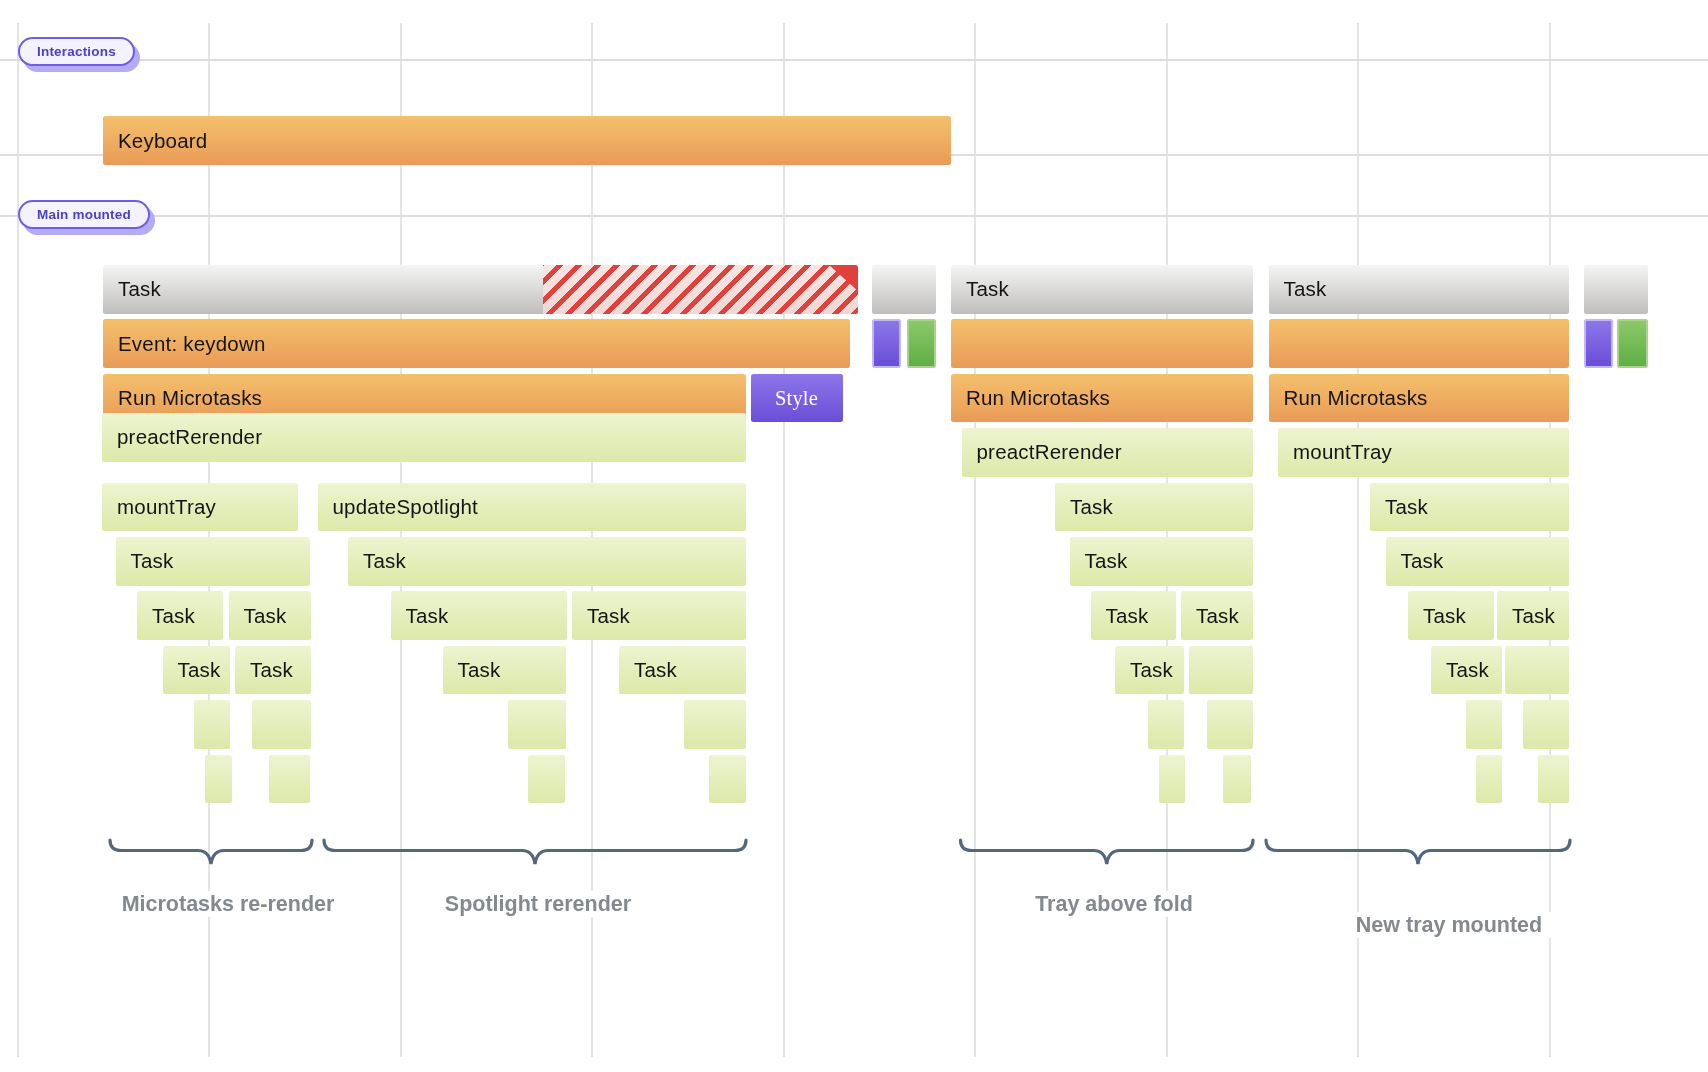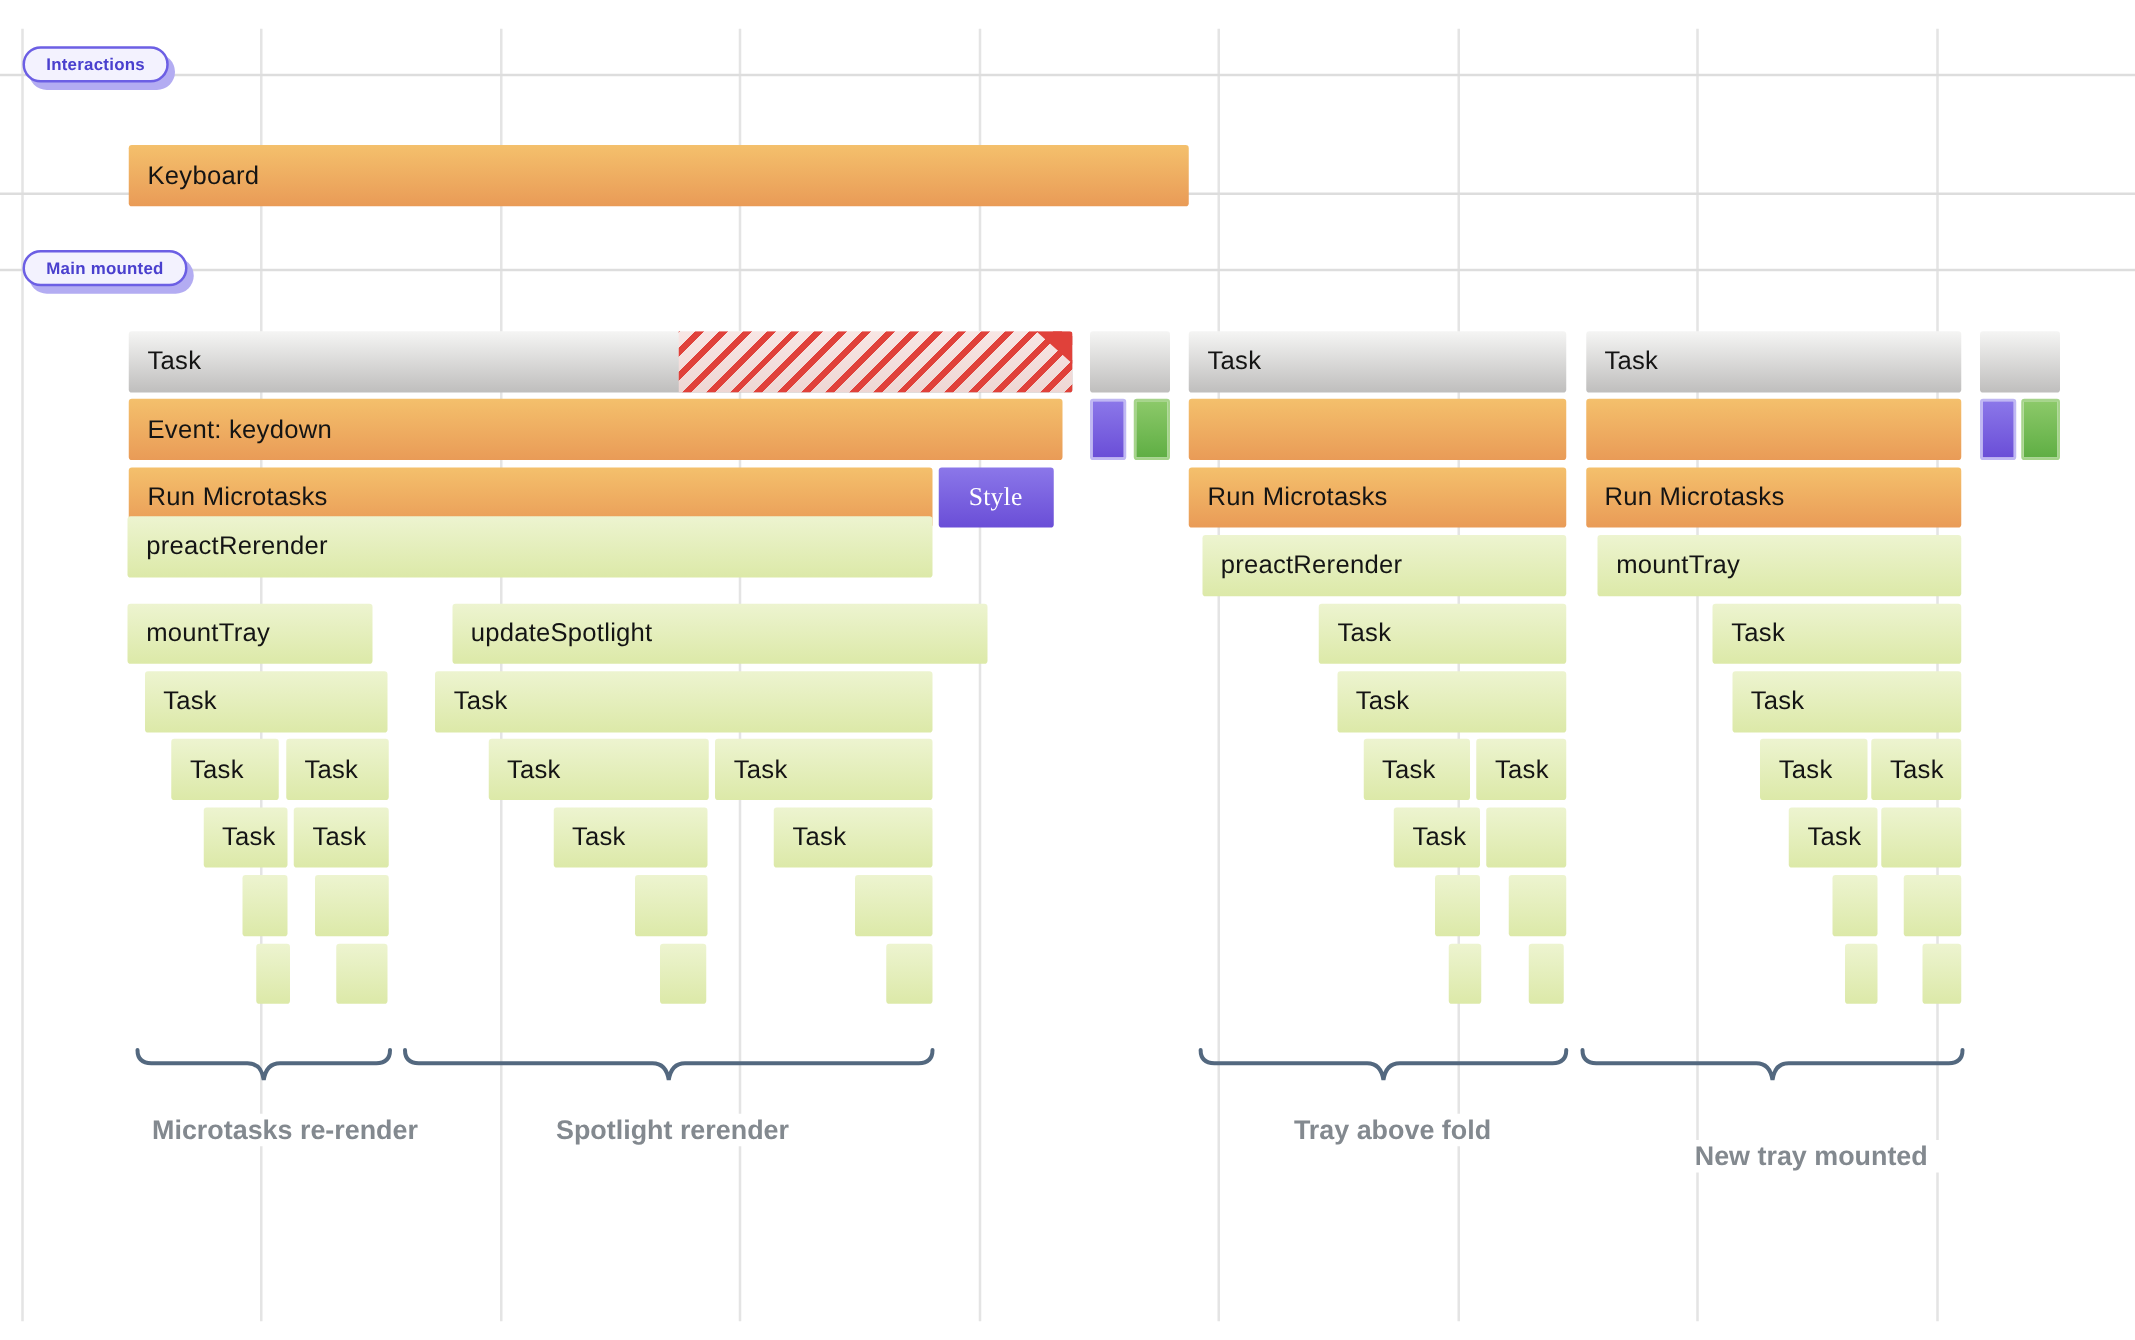--- a/index.html
+++ b/index.html
@@ -84,21 +84,21 @@
       </div>
       <div class="bar purple" style="left: 750.5px; top: 373.8px; width: 92px; height: 48.6px;">
         <span class="lbl">Style</span>
       </div>
       <div class="bar script" style="left: 102px; top: 413px; width: 644px; height: 48.6px;">
         <span class="lbl">preactRerender</span>
       </div>
       <div class="bar script" style="left: 102px; top: 482.6px; width: 195.5px; height: 48.6px;">
         <span class="lbl">mountTray</span>
       </div>
-      <div class="bar script" style="left: 317.5px; top: 482.6px; width: 428px; height: 48.6px; margin-left: 44px;">
+      <div class="bar script" style="left: 317.5px; top: 482.6px; width: 428px; height: 48.6px;">
         <span class="lbl">updateSpotlight</span>
       </div>
       <div class="bar script" style="left: 115.5px; top: 537px; width: 194.5px; height: 48.6px;">
         <span class="lbl">Task</span>
       </div>
       <div class="bar script" style="left: 348px; top: 537px; width: 397.5px; height: 48.6px;">
         <span class="lbl">Task</span>
       </div>
       <div class="bar script" style="left: 137px; top: 591.4px; width: 86px; height: 48.6px;">
         <span class="lbl">Task</span>

